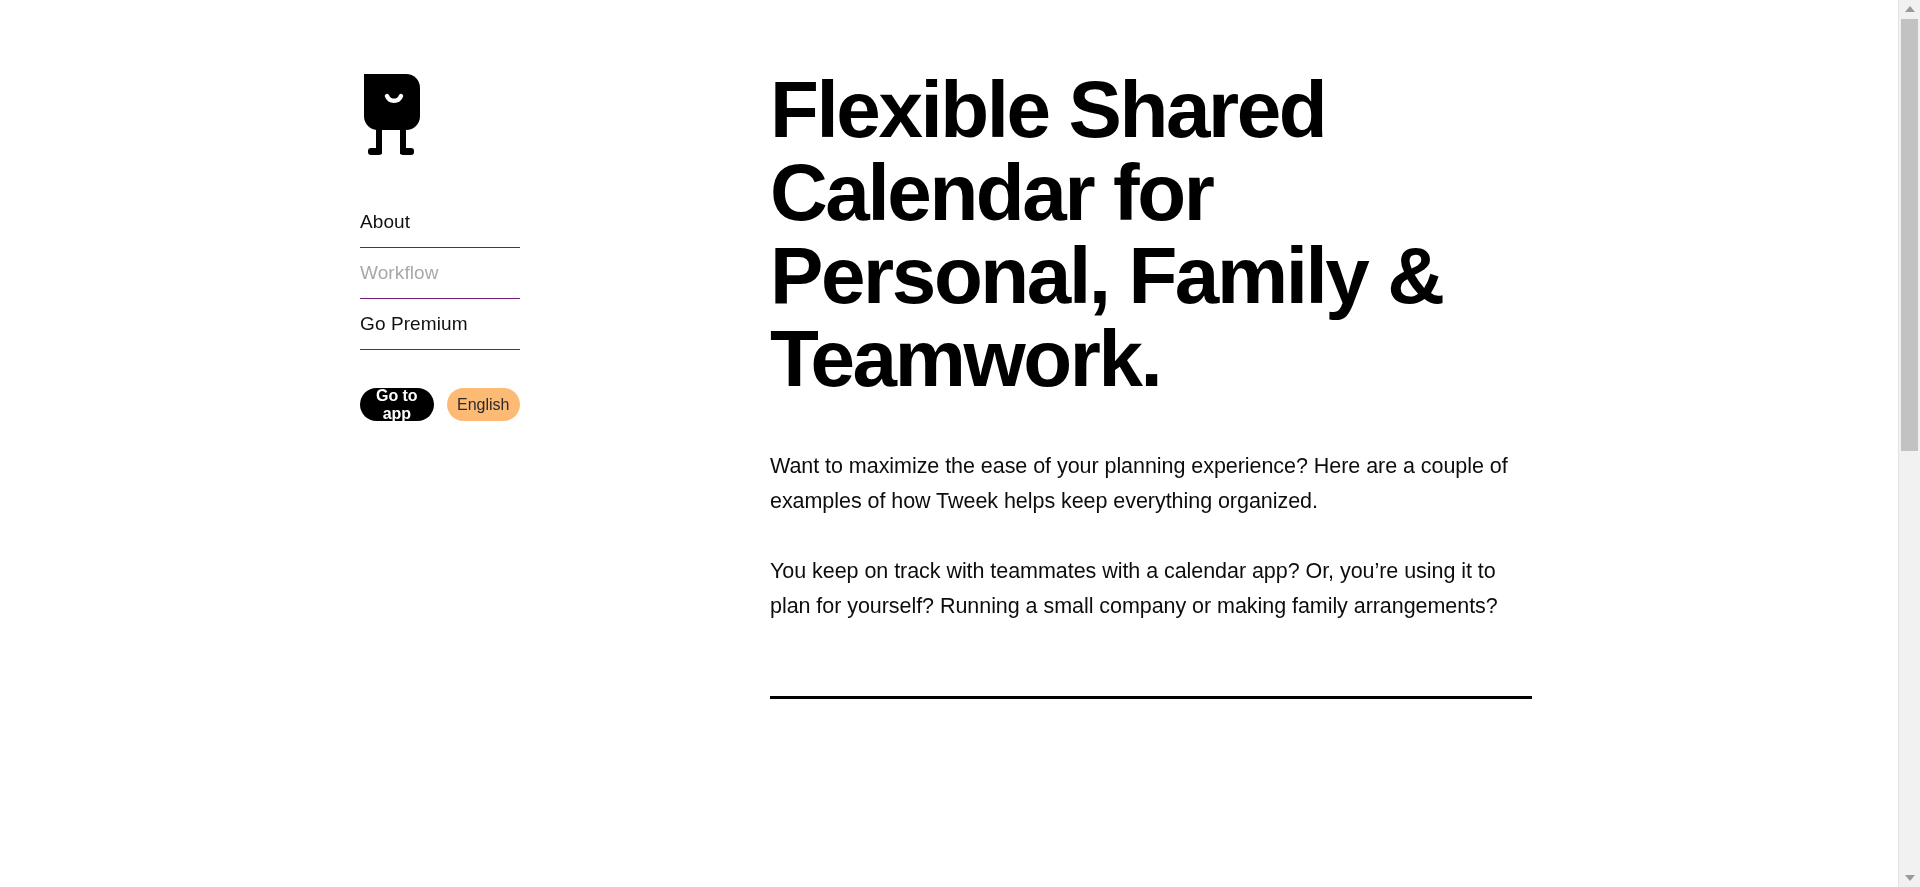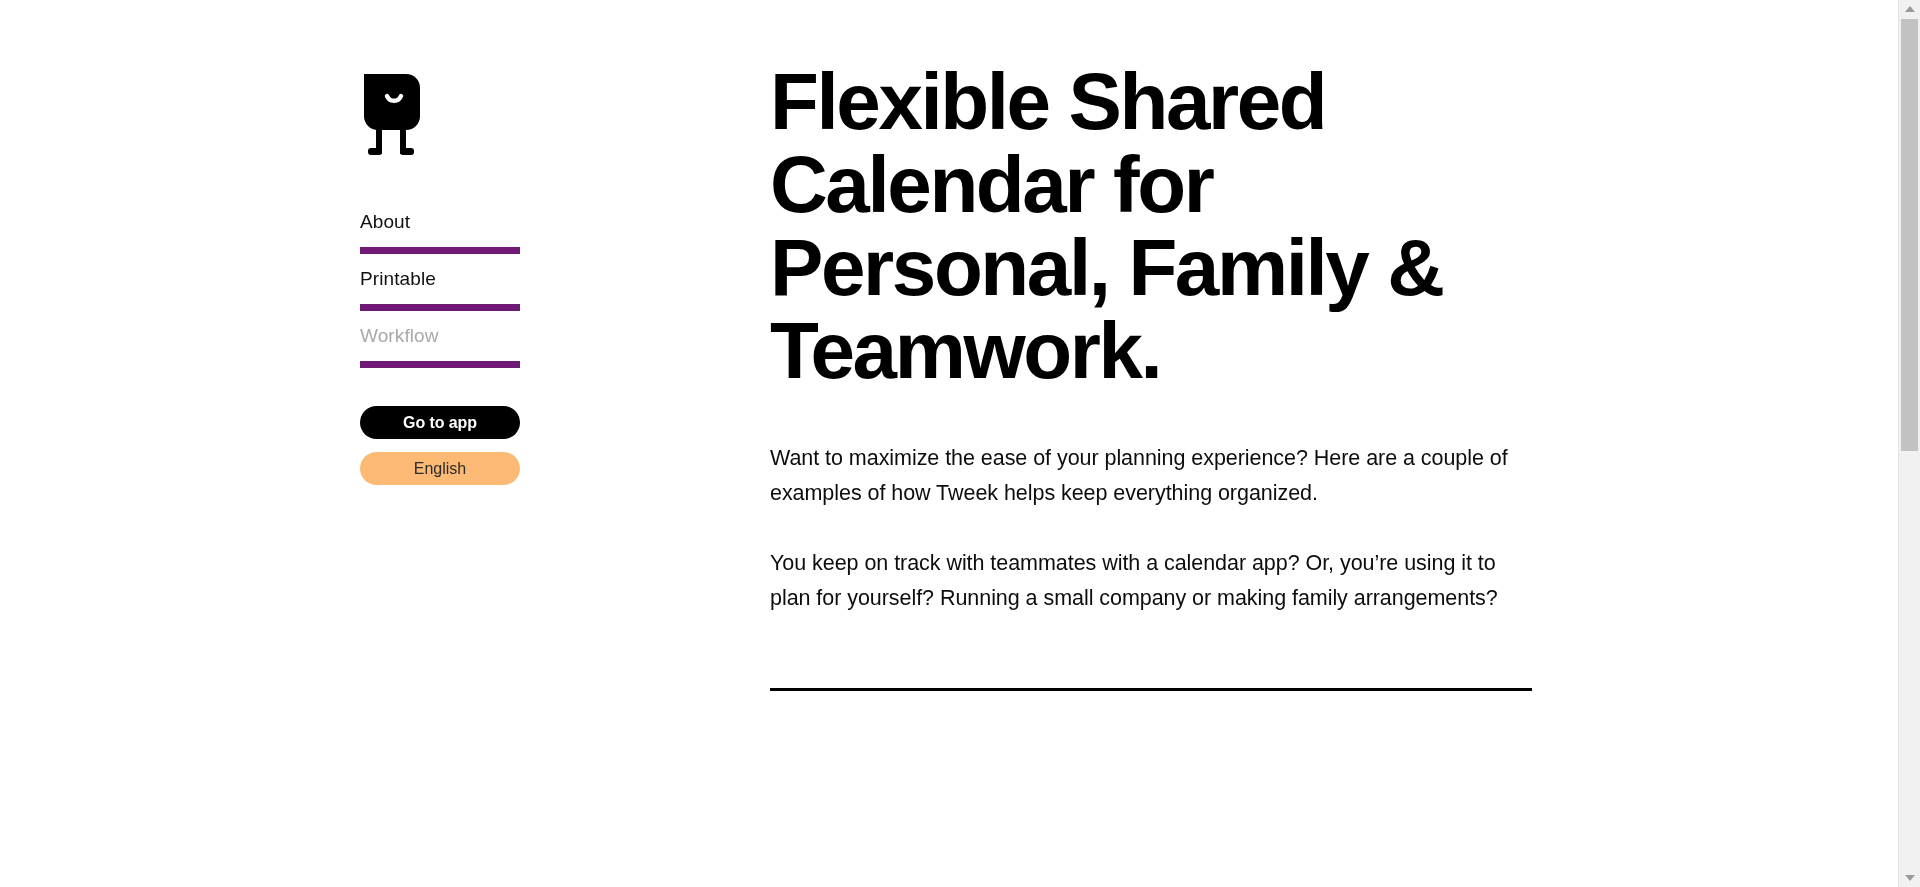--- a/index.html
+++ b/index.html
@@ -61,21 +61,21 @@
   }
 
   .nav-item {
     display: block;
     width: 100%;
     padding: 13px 0 13px 0;
     font-size: 19px;
     line-height: 24px;
     color: #111111;
     letter-spacing: 0.1px;
-    border-bottom: 7px solid #701a75;
+    border-bottom: 1px solid #701a75;
     text-decoration: none;
     cursor: pointer;
     background: none;
     border-left: none;
     border-right: none;
     border-top: none;
     text-align: left;
     font-family: "Liberation Sans", sans-serif;
   }
 
@@ -84,21 +84,21 @@
   }
 
   .nav-item.muted {
     color: #a9a9a9;
   }
 
   .actions {
     margin-top: 38px;
     width: 160px;
     display: flex;
-    flex-direction: column;
+    flex-direction: row;
     gap: 13px;
     align-items: center;
   }
 
   .btn {
     display: flex;
     align-items: center;
     justify-content: center;
     width: 160px;
     height: 33px;
@@ -131,20 +131,21 @@
   }
 
   .headline {
     font-size: 80px;
     line-height: 83px;
     font-weight: 800;
     letter-spacing: -2.4px;
     color: #000000;
     max-width: 700px;
     font-family: "Liberation Sans", sans-serif;
+    margin-top: 8px;
   }
 
   .body-copy {
     margin-top: 49px;
     max-width: 765px;
   }
 
   .body-copy p {
     font-size: 21.5px;
     line-height: 35px;
@@ -227,22 +228,22 @@
         <path d="M4 2 L4 30 L22 10 Z" fill="#000000"></path>
         <path d="M27 24 a7.5 7.5 0 0 0 14 0" fill="none" stroke="#ffffff" stroke-width="4.5" stroke-linecap="round"></path>
         <rect x="16" y="56" width="6" height="26" fill="#000000"></rect>
         <rect x="40" y="56" width="6" height="26" fill="#000000"></rect>
         <rect x="8" y="76" width="14" height="7" rx="3" fill="#000000"></rect>
         <rect x="40" y="76" width="14" height="7" rx="3" fill="#000000"></rect>
       </svg>
 
       <nav class="nav">
         <a class="nav-item" href="#">About</a>
-        <a class="nav-item" href="#">Printable</a>
         <a class="nav-item muted" href="#">Workflow</a>
+        <a class="nav-item" href="#">Go Premium</a>
       </nav>
 
       <div class="actions">
         <button class="btn btn-primary">Go to app</button>
         <button class="btn btn-secondary">English</button>
       </div>
 
     </div>
 
     <div class="main">

